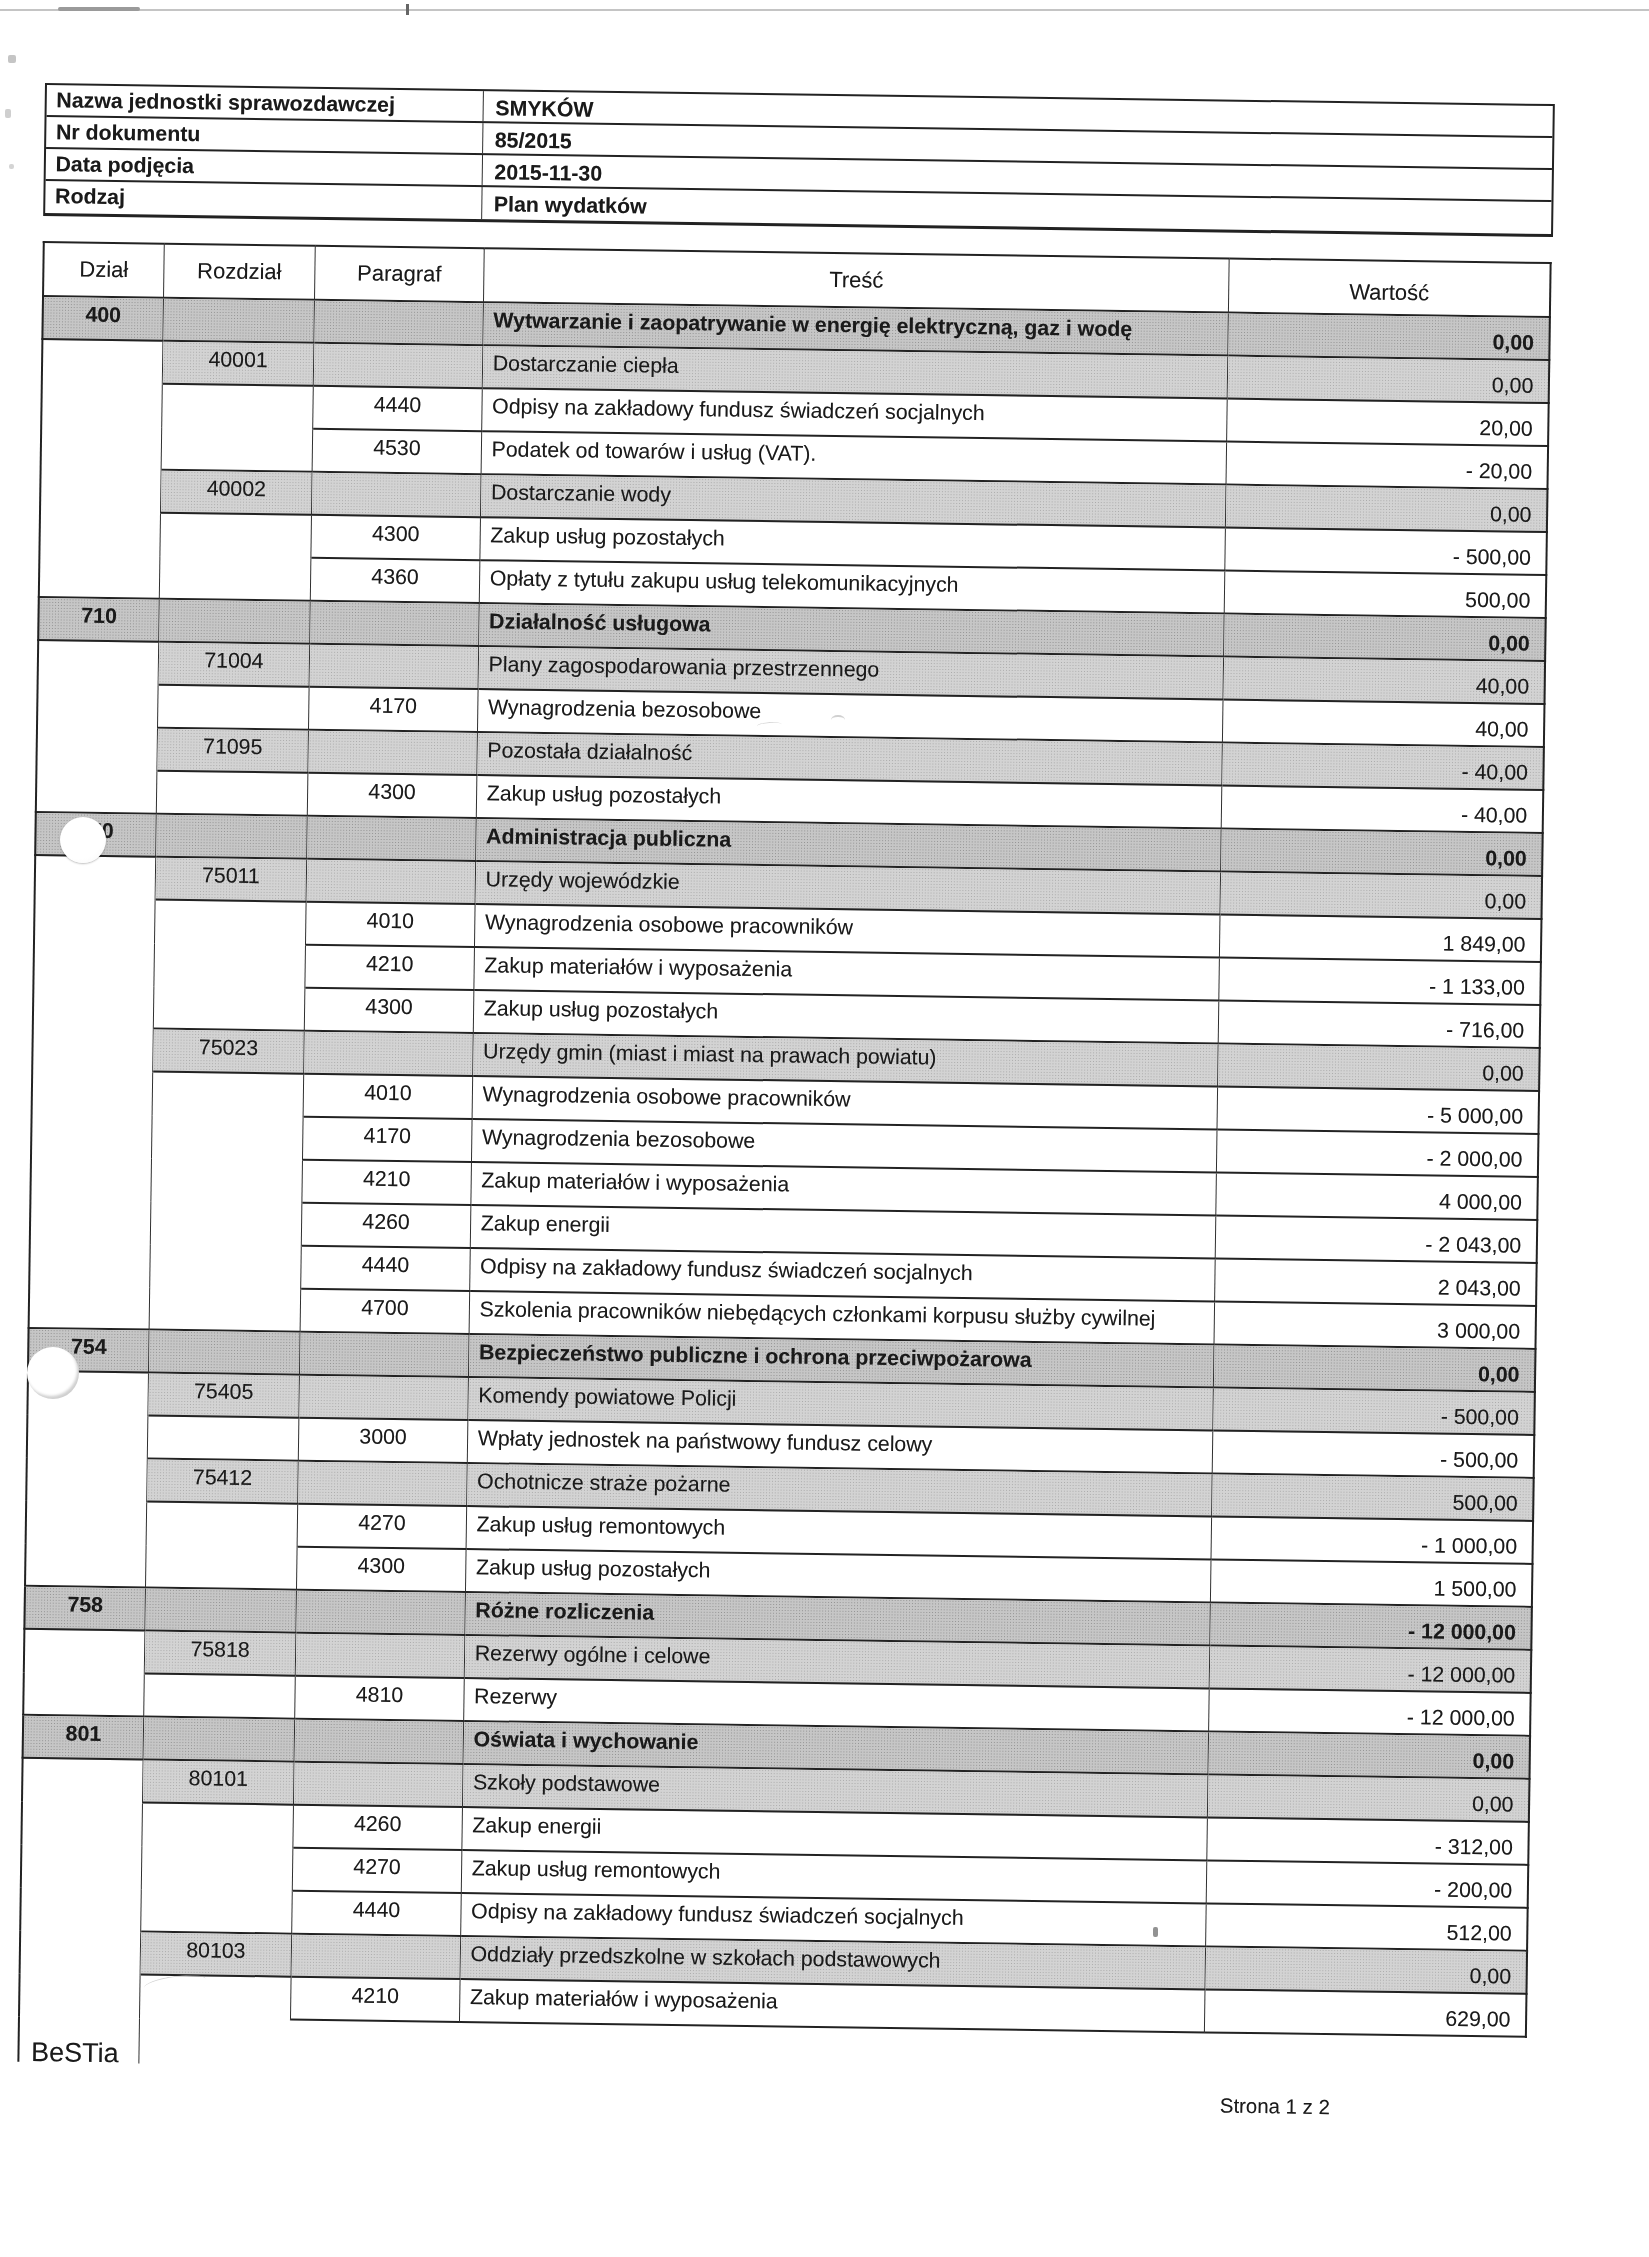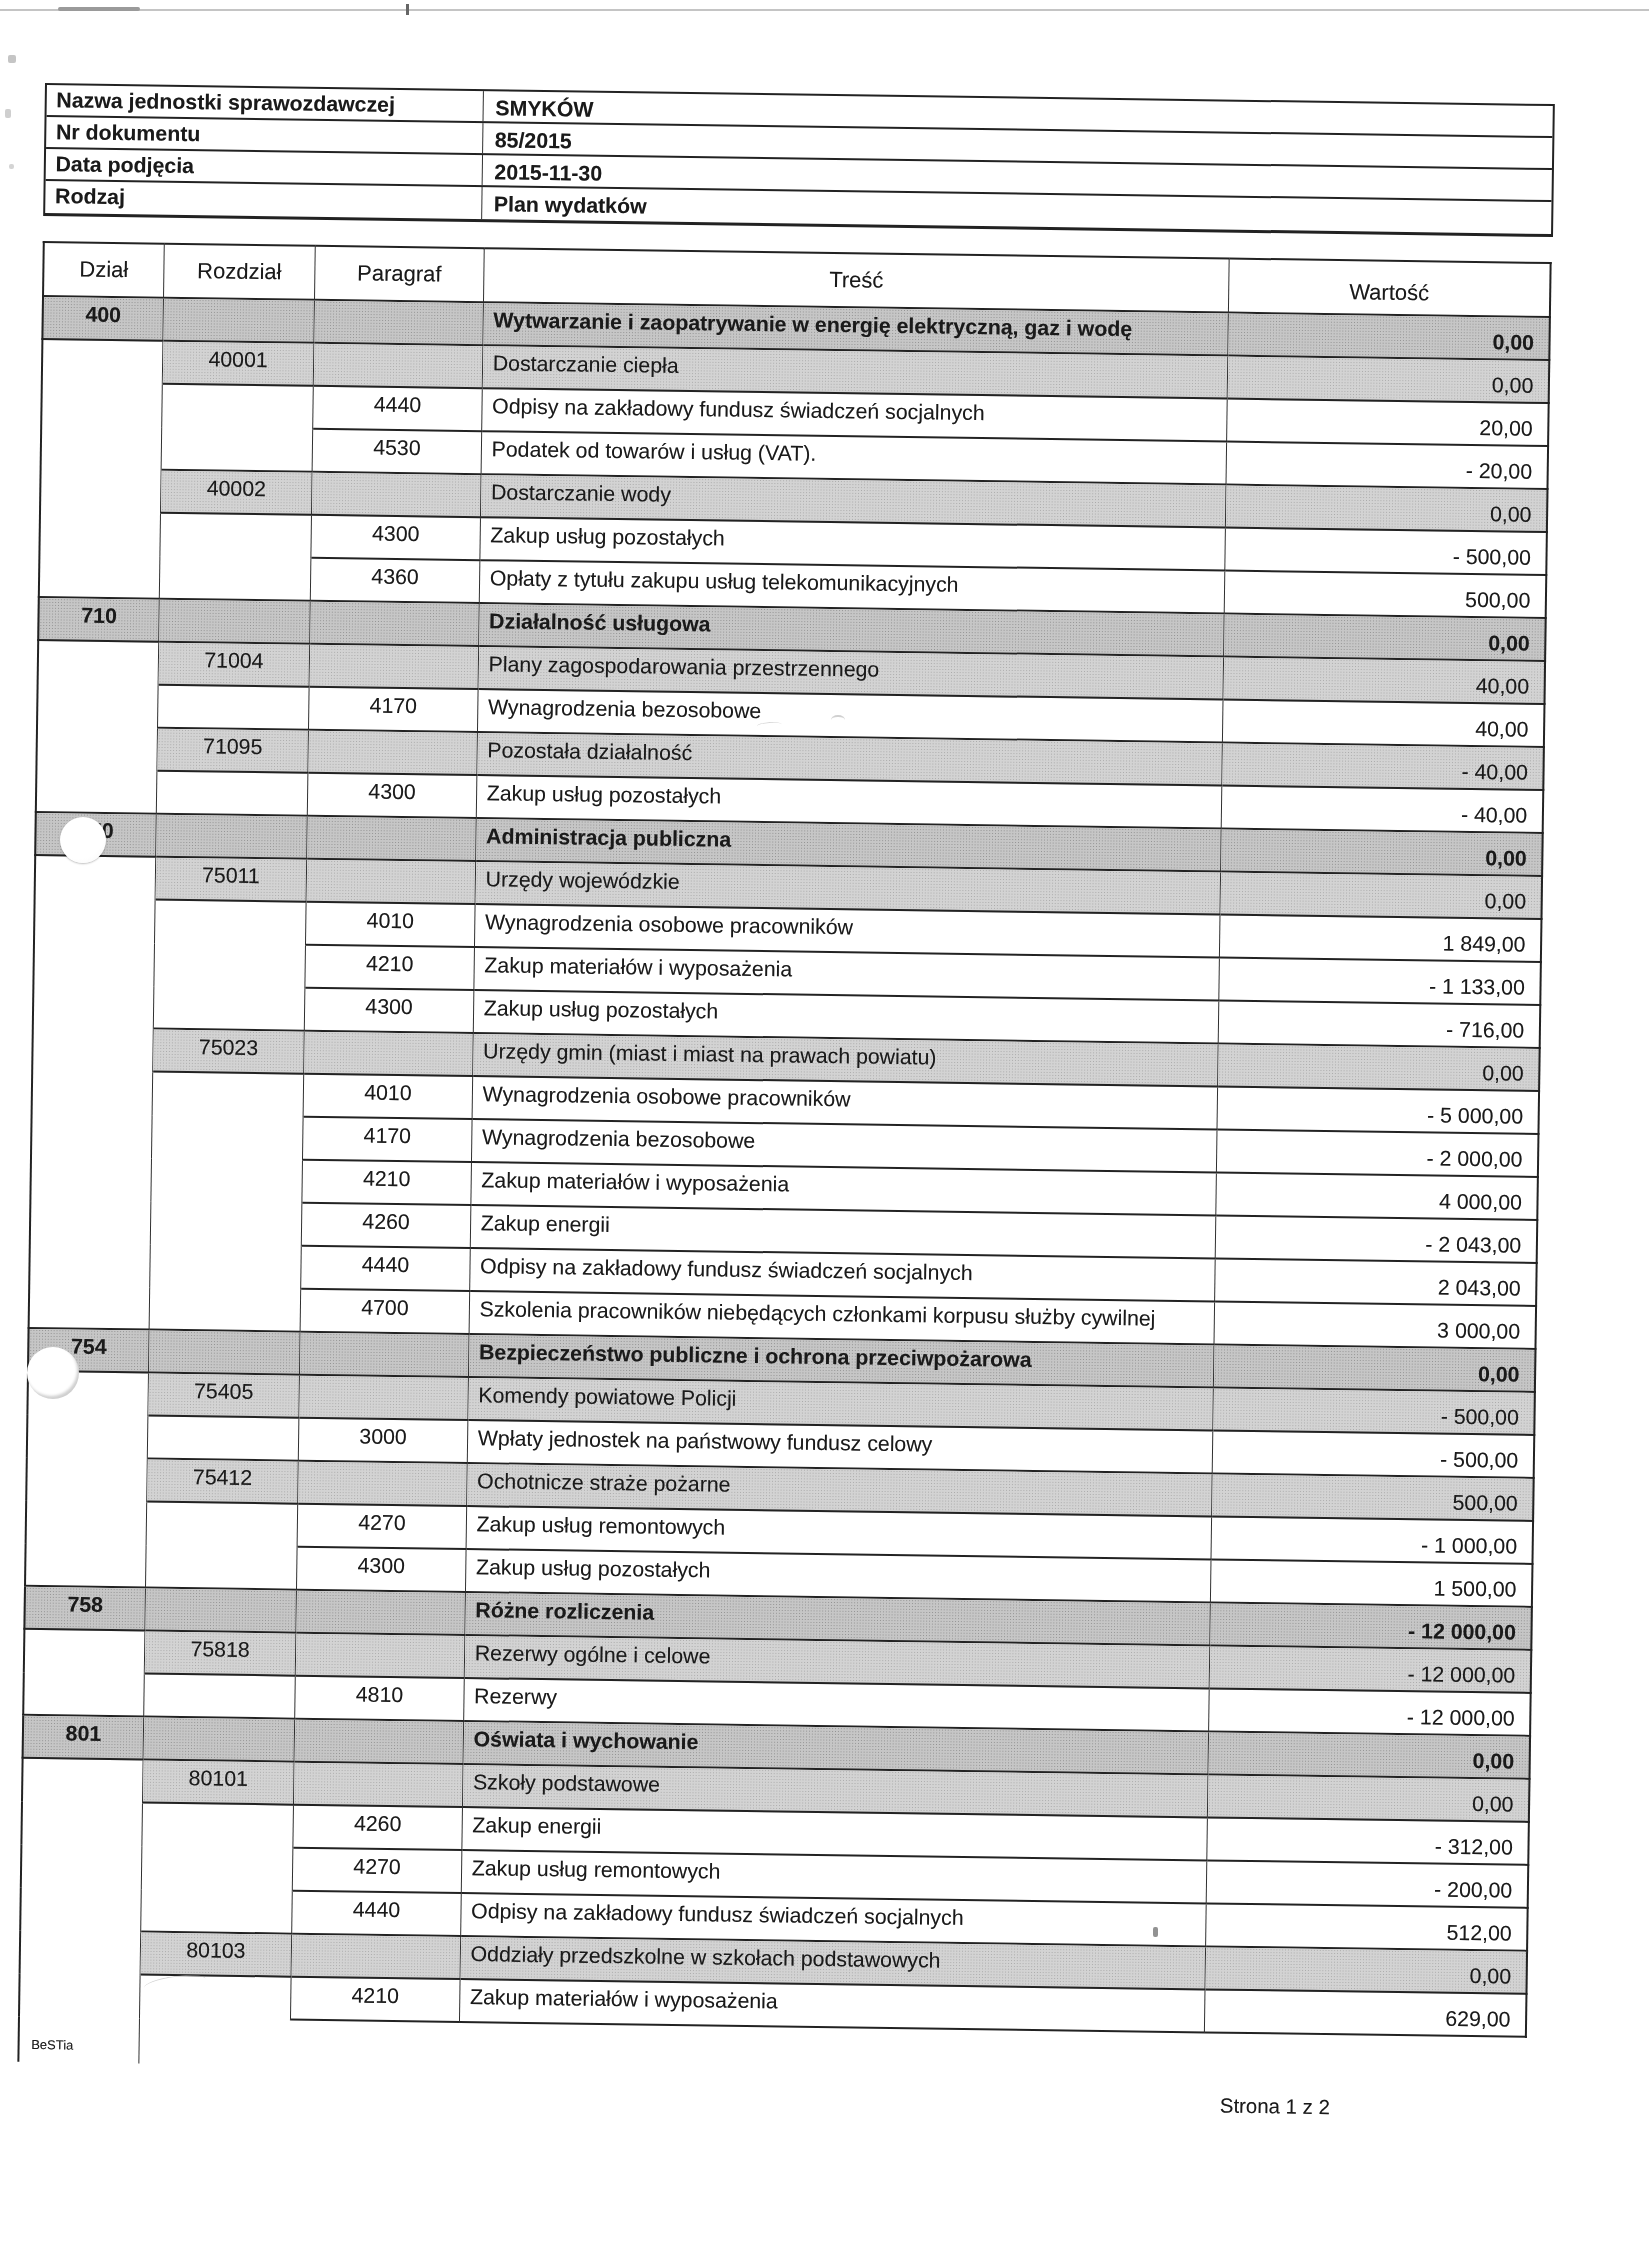--- a/index.html
+++ b/index.html
@@ -69,21 +69,21 @@
     background-image:radial-gradient(rgba(25,25,25,.30) 24%, rgba(0,0,0,0) 26%);
     background-size:2.9px 2.9px;
   }
   .lv-rozdzial .c2,.lv-rozdzial .c3,.lv-rozdzial .c4,.lv-rozdzial .c5{
     background-color:#d3d3d3;
     background-image:radial-gradient(rgba(25,25,25,.22) 22%, rgba(0,0,0,0) 24%);
     background-size:2.9px 2.9px;
   }
   .stub{width:122px;height:45px;box-sizing:border-box;
     border-left:2.9px solid var(--ink);border-right:1.9px solid var(--ink2);}
-  .footer-app{position:absolute;left:13.6px;top:1954px;font-size:13px;}
+  .footer-app{position:absolute;left:13.6px;top:1954px;font-size:27px;}
   .footer-page{position:absolute;left:1203px;top:1995px;font-size:20.4px;}
 </style>
 </head>
 <body>
 
 <div class="top-edge"></div>
 <div class="top-edge-dark"></div>
 <div class="top-tick"></div>
 <div class="speck s1"></div>
 <div class="speck s2"></div>

